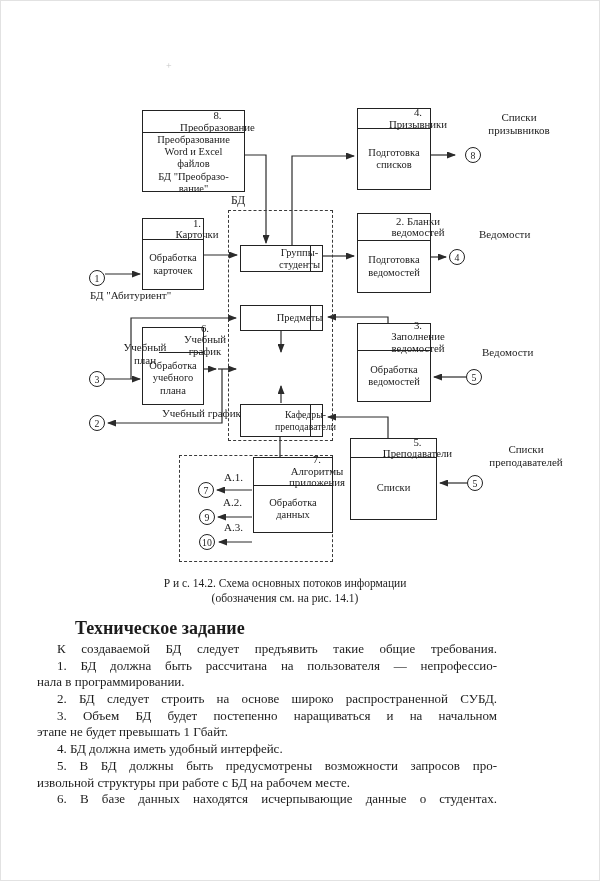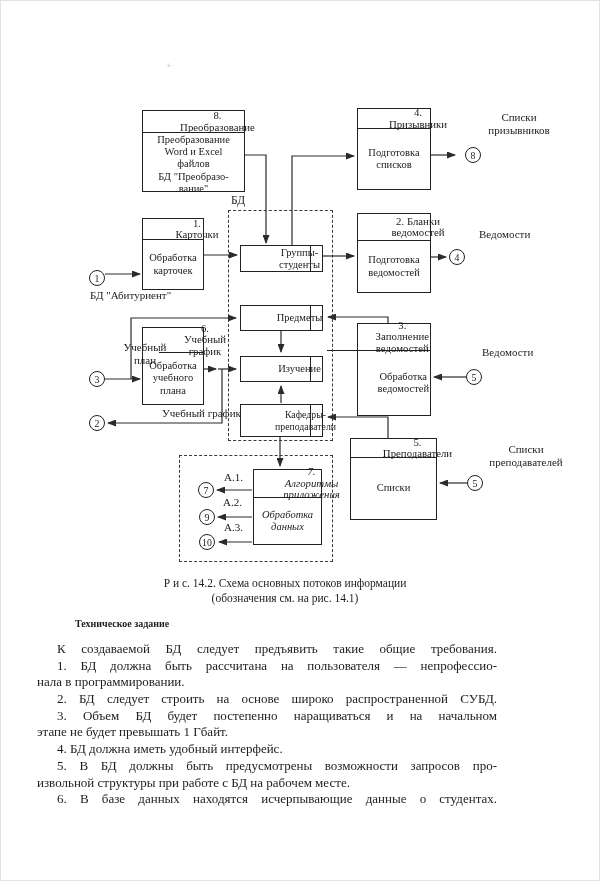--- a/index.html
+++ b/index.html
@@ -18,21 +18,21 @@
         text-align:center;font-size:10.5px;line-height:11.8px;}
   .ent-div{position:absolute;top:0;bottom:0;right:11px;width:1.3px;background:#222;}
   .dash{position:absolute;border:1.2px dashed #3a3a3a;box-sizing:border-box;}
   .circ{position:absolute;width:16px;height:16px;border:1.3px solid #222;border-radius:50%;background:#fff;
         display:flex;align-items:center;justify-content:center;font-size:9.8px;box-sizing:border-box;}
   .lab{position:absolute;font-size:11px;line-height:12.5px;}
   .ctr{text-align:center;}
   .svglayer{position:absolute;left:0;top:0;width:600px;height:881px;pointer-events:none;}
   
   .cap{position:absolute;left:55px;top:576px;width:460px;text-align:center;font-size:11.5px;line-height:14.5px;}
-  .hd{position:absolute;left:75px;top:618px;font-size:10px;font-weight:bold;}
+  .hd{position:absolute;left:75px;top:618px;font-size:18px;font-weight:bold;}
   .body{position:absolute;left:37px;top:641px;width:460px;font-size:13px;}
   .tl{height:16.7px;line-height:16.7px;overflow:hidden;}
   .ind{text-indent:20px;}
   .just{text-align:justify;text-align-last:justify;}
   .pagenum{position:absolute;left:55px;top:824px;width:460px;text-align:center;font-size:12.5px;}
   .mark{position:absolute;left:166px;top:60px;font-size:10px;color:#c6c6c6;}
 </style>
 </head>
 <body>
 
@@ -105,21 +105,21 @@
 
   <div class="pb" style="left:357px;top:213px;width:74px;height:80px;">
     <div class="pb-h" style="height:24px;">
         <span class="pre">2. Бланки
 ведомостей</span>
       </div>
     <div class="pb-b pre">Подготовка
 ведомостей</div>
   </div>
 
-  <div class="pb" style="left:357px;top:323px;width:74px;height:93px;align-items:flex-end;">
+  <div class="pb" style="left:357px;top:323px;width:74px;height:79px;">
     <div class="pb-h" style="height:24px;">
         <span class="pre">3. Заполнение
 ведомостей</span>
       </div>
     <div class="pb-b pre">Обработка
 ведомостей</div>
   </div>
 
   <div class="pb" style="left:142px;top:327px;width:62px;height:78px;">
     <div class="pb-h" style="height:22px;margin-left:16px;">
@@ -131,40 +131,36 @@
 плана</div>
   </div>
 
   <div class="pb" style="left:350px;top:438px;width:87px;height:82px;">
     <div class="pb-h" style="height:16px;">
         <span class="pre">5. Преподаватели</span>
       </div>
     <div class="pb-b pre">Списки</div>
   </div>
 
-  <div class="pb" style="left:253px;top:469px;width:69px;height:76px;font-style:italic;">
+  <div class="pb" style="left:253px;top:457px;width:80px;height:76px;">
     <div class="pb-h" style="height:25px;">
         <span class="pre">7. Алгоритмы
 приложения</span>
       </div>
     <div class="pb-b pre">Обработка
 данных</div>
   </div>
 
   <div class="ent" style="left:240px;top:245px;width:83px;height:27px;">
     <div class="ent-lab pre">Группы-
 студенты</div>
     <div class="ent-div"></div>
   </div>
   <div class="ent" style="left:240px;top:305px;width:83px;height:26px;">
     <div class="ent-lab pre">Предметы</div>
-    <div class="ent-div"></div>
-  </div>
-  <div class="ent" style="left:240px;top:356px;width:83px;height:26px;">
-    <div class="ent-lab pre">Изучение</div>
     <div class="ent-div"></div>
   </div>
   <div class="ent" style="left:240px;top:404px;width:83px;height:33px;">
     <div class="ent-lab pre" style="font-size:9.8px;margin-left:12px;">Кафедры-
 преподаватели</div>
     <div class="ent-div"></div>
   </div>
 
   <div class="circ" style="left:89px;top:270px;">
       <span>1</span>

